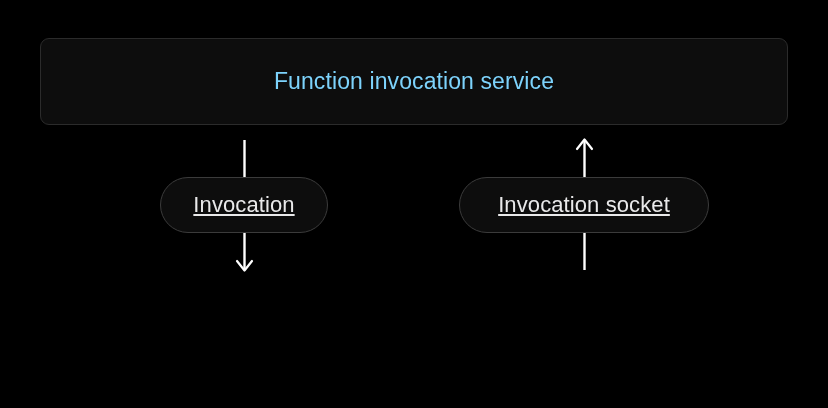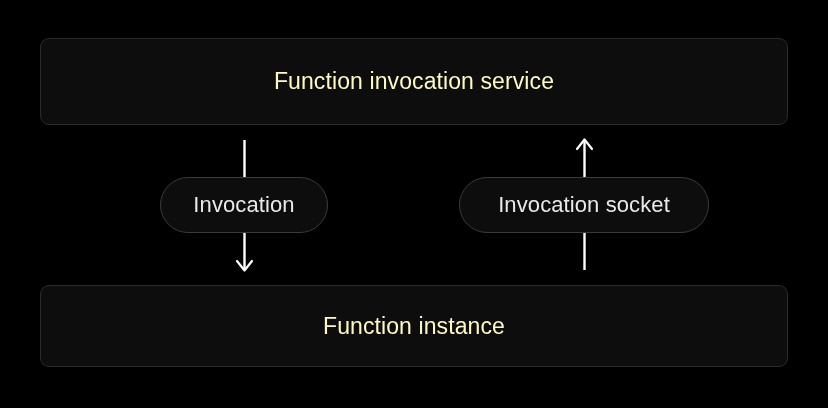--- a/index.html
+++ b/index.html
@@ -53,21 +53,21 @@
   }
 
   #bottom-service-box {
     left: 40px;
     top: 285px;
     width: 748px;
     height: 82px;
   }
 
   .service-box-label {
-    color: #fef9c3;
+    color: #7dd3fc;
     font-size: 23px;
     font-weight: 400;
     letter-spacing: 0.1px;
     line-height: 1;
     white-space: nowrap;
   }
 
   
   .pill-node {
     position: absolute;
@@ -94,20 +94,21 @@
     height: 56px;
   }
 
   .pill-label {
     color: #e9e9ea;
     font-size: 22px;
     font-weight: 400;
     letter-spacing: 0.1px;
     line-height: 1;
     white-space: nowrap;
+    text-decoration: underline;
   }
 </style>
 </head>
 <body>
 
 <div id="diagram-root">
 
   <svg id="connector-layer" viewBox="0 0 828 408" width="828" height="408" aria-hidden="true">
 
     <line x1="244.5" y1="140" x2="244.5" y2="177" stroke="#ffffff" stroke-width="2.4"></line>
@@ -126,17 +127,14 @@
   </div>
 
   <div id="pill-invocation" class="pill-node">
     <span class="pill-label">Invocation</span>
   </div>
 
   <div id="pill-streaming-socket" class="pill-node">
     <span class="pill-label">Invocation socket</span>
   </div>
 
-  <div id="bottom-service-box" class="service-box">
-    <span class="service-box-label">Function instance</span>
-  </div>
 
 </div>
 
 </body></html>

